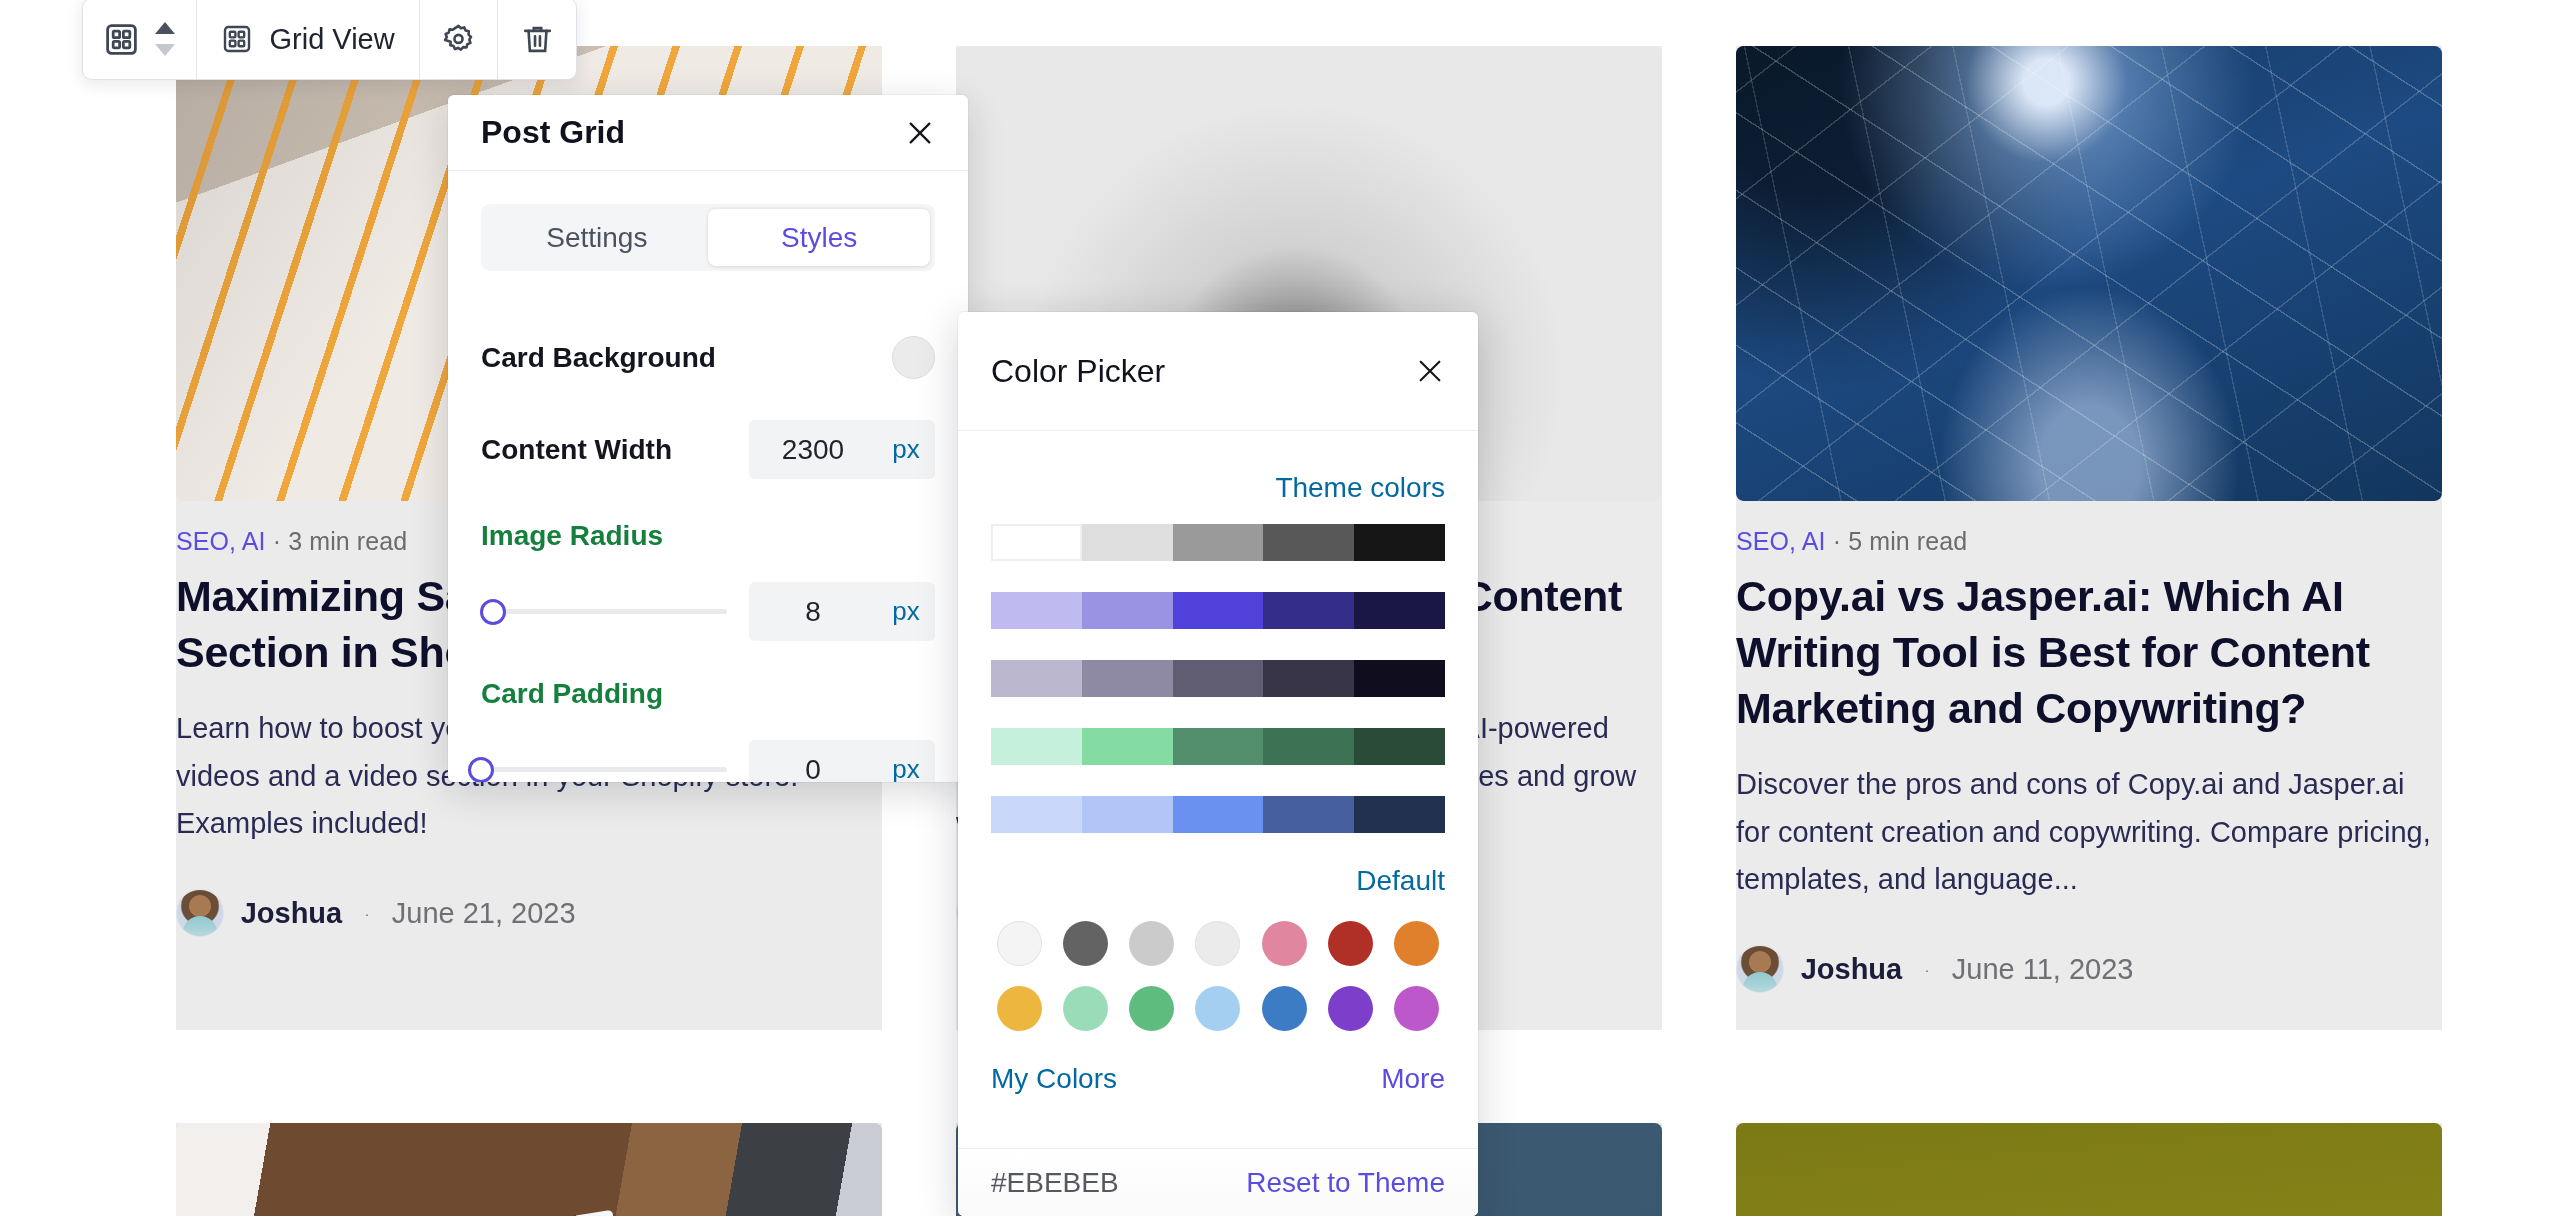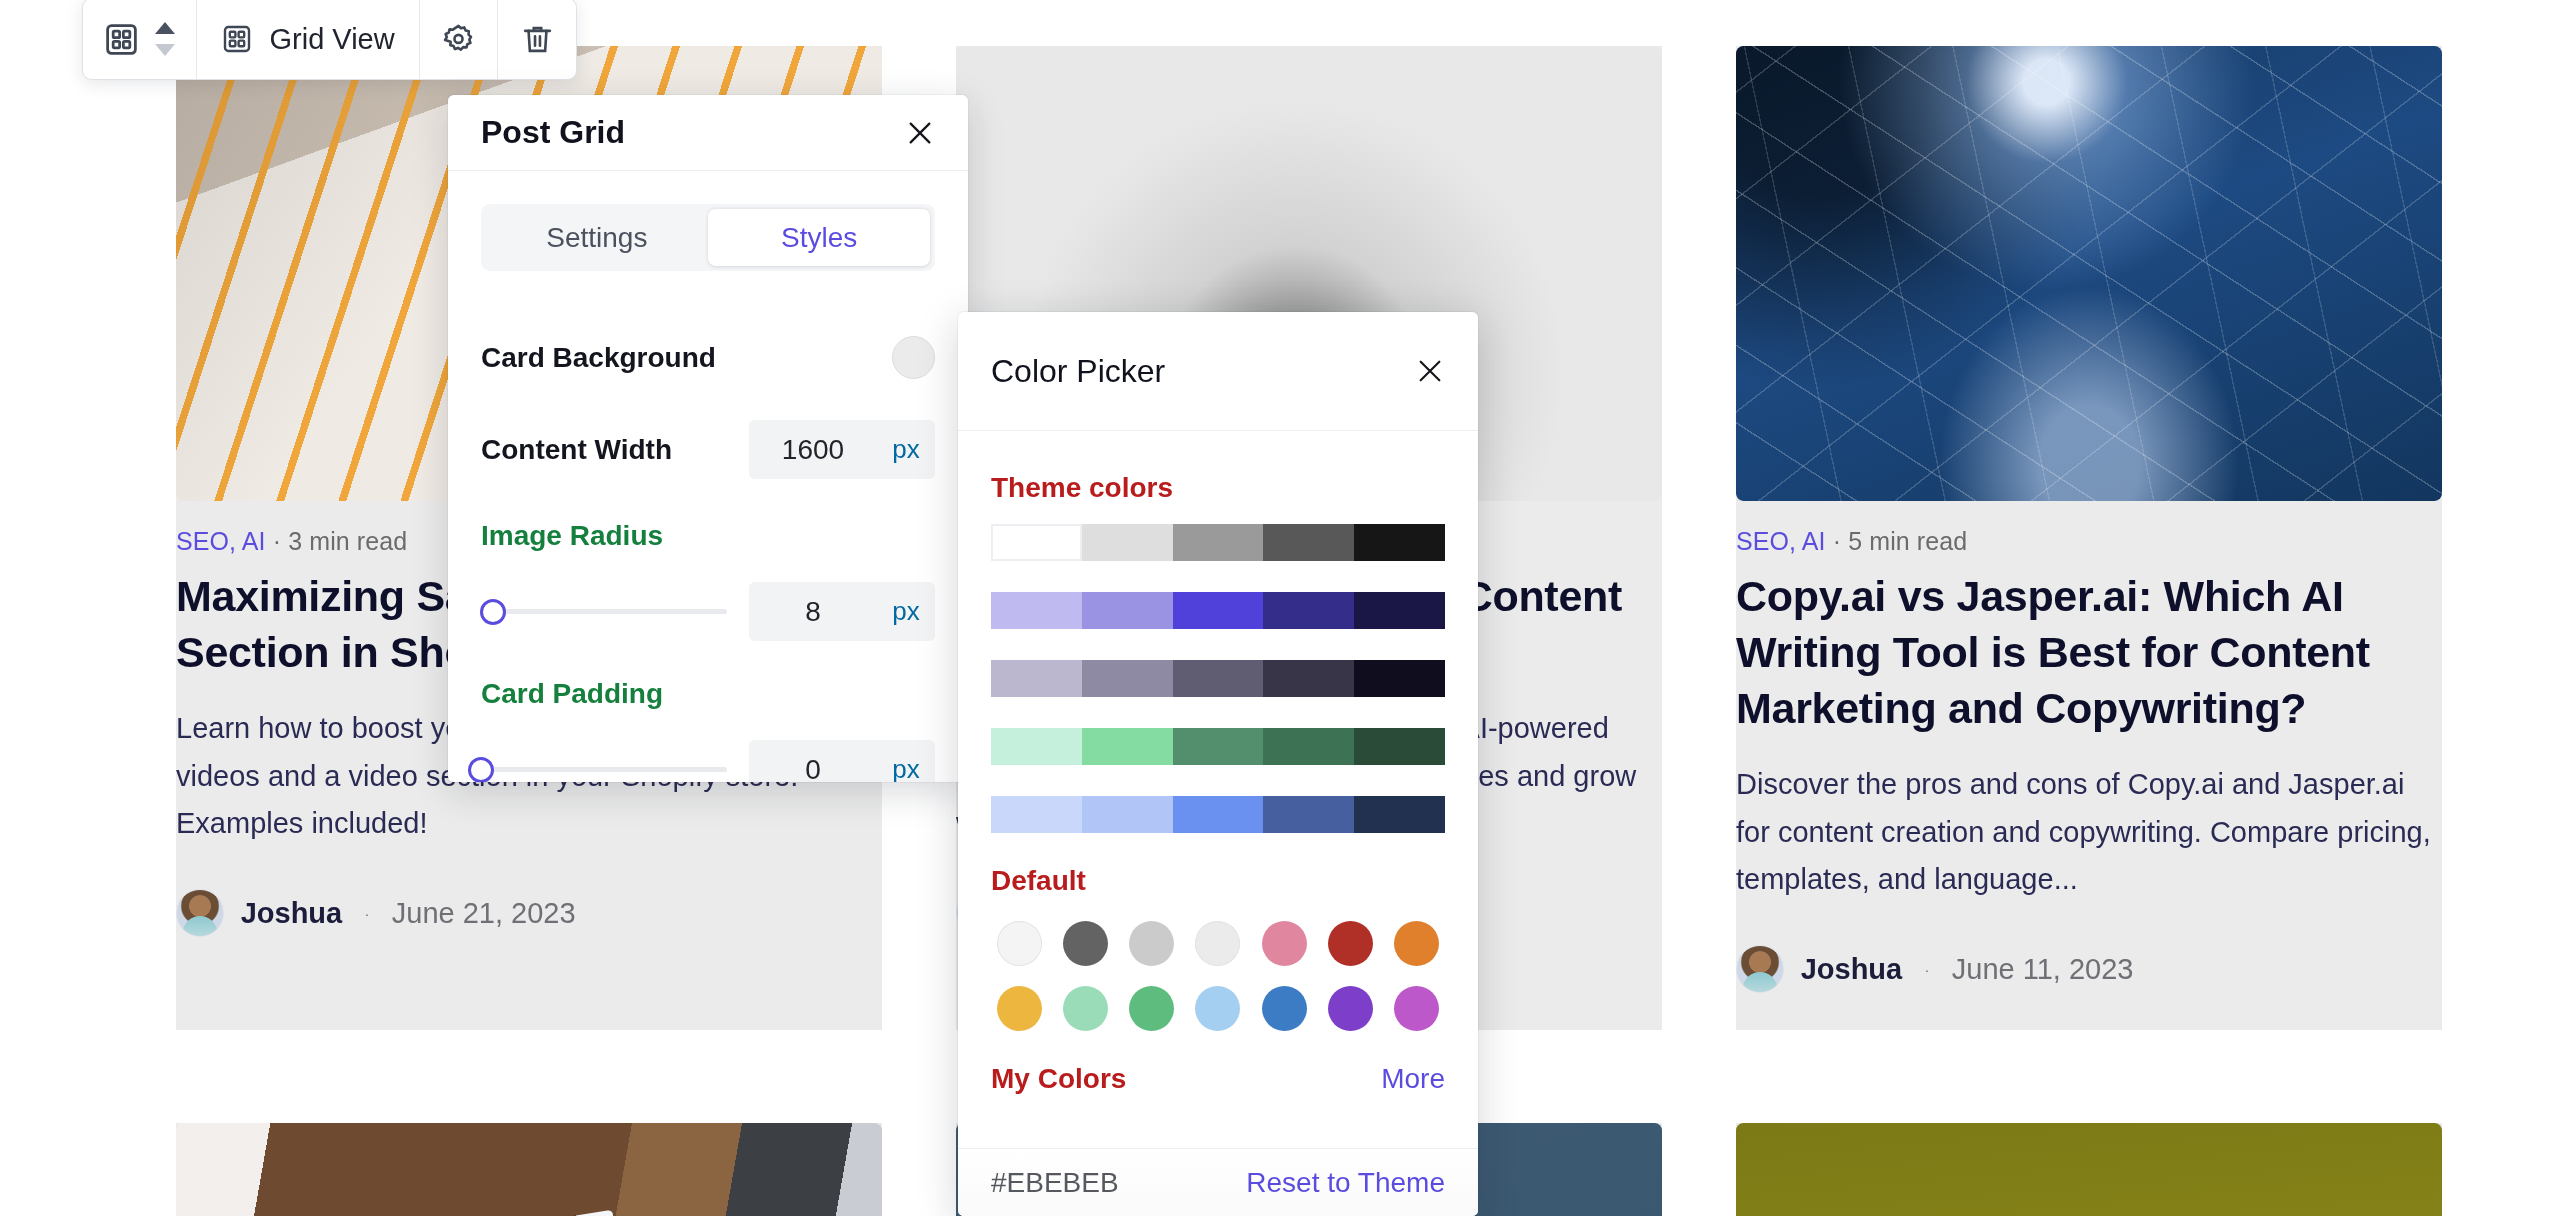--- a/index.html
+++ b/index.html
@@ -229,21 +229,21 @@
     display:flex; flex-direction: column;
     overflow: hidden;
   }
   .cp-head {
     height: 119px; display:flex; align-items:center; justify-content:space-between;
     padding: 0 32px 0 33px; border-bottom: 0.9px solid #eceef1;
   }
   .cp-title { font-size: 32px; font-weight: 400; color: #10121d; }
   .cp-body { flex:1; padding: 41px 33px 0 33px; overflow: hidden; }
   .cp-section-title {
-    font-size: 28px; font-weight: 700; color: #b91c1c; margin-bottom: 20.4px;
+    font-size: 28px; font-weight: 400; color: #0369a1; margin-bottom: 20.4px; text-align: right;
   }
   .theme-rows { margin-bottom: 32px; }
   .theme-row { display:flex; height: 37px; margin-bottom: 31px; }
   .theme-row:last-child { margin-bottom: 0; }
   .theme-sw { flex: 1; }
   .theme-sw.light-border { box-shadow: inset 0 0 0 1.9px #eceef1; }
 
   .default-grid {
     display: grid; grid-template-columns: repeat(7, 1fr);
     row-gap: 13px; column-gap: 9.3px; margin-bottom: 28px;
@@ -405,21 +405,21 @@
       </div>
 
       <div class="field-row">
         <span class="field-label">Card Background</span>
         <span class="swatch-circle"></span>
       </div>
 
       <div class="field-row">
         <span class="field-label">Content Width</span>
         <span class="num-box">
-          <span class="num-val">1600</span>
+          <span class="num-val">2300</span>
           <span class="num-unit">px</span>
         </span>
       </div>
 
       <div>
         <div class="stack-label">Image Radius</div>
         <div class="slider-row">
           <span class="slider">
             <span class="fill" style="width:5%"></span>
             <span class="knob" style="left:5%"></span>

